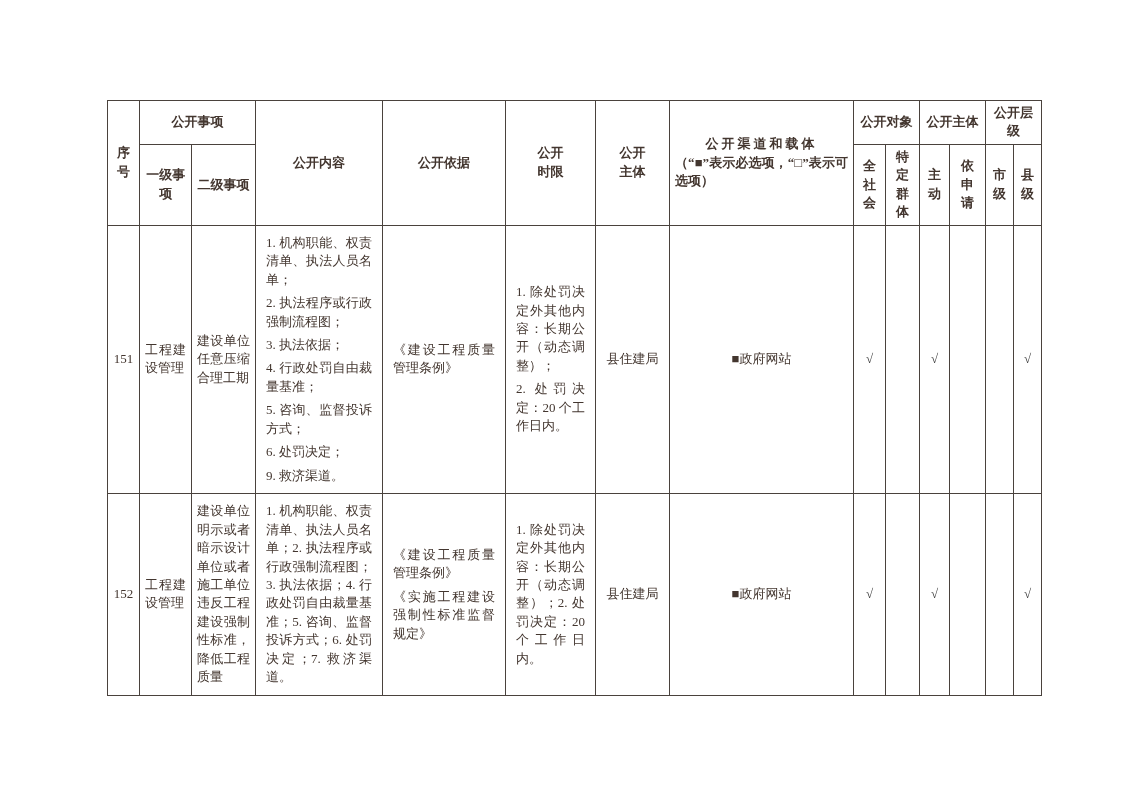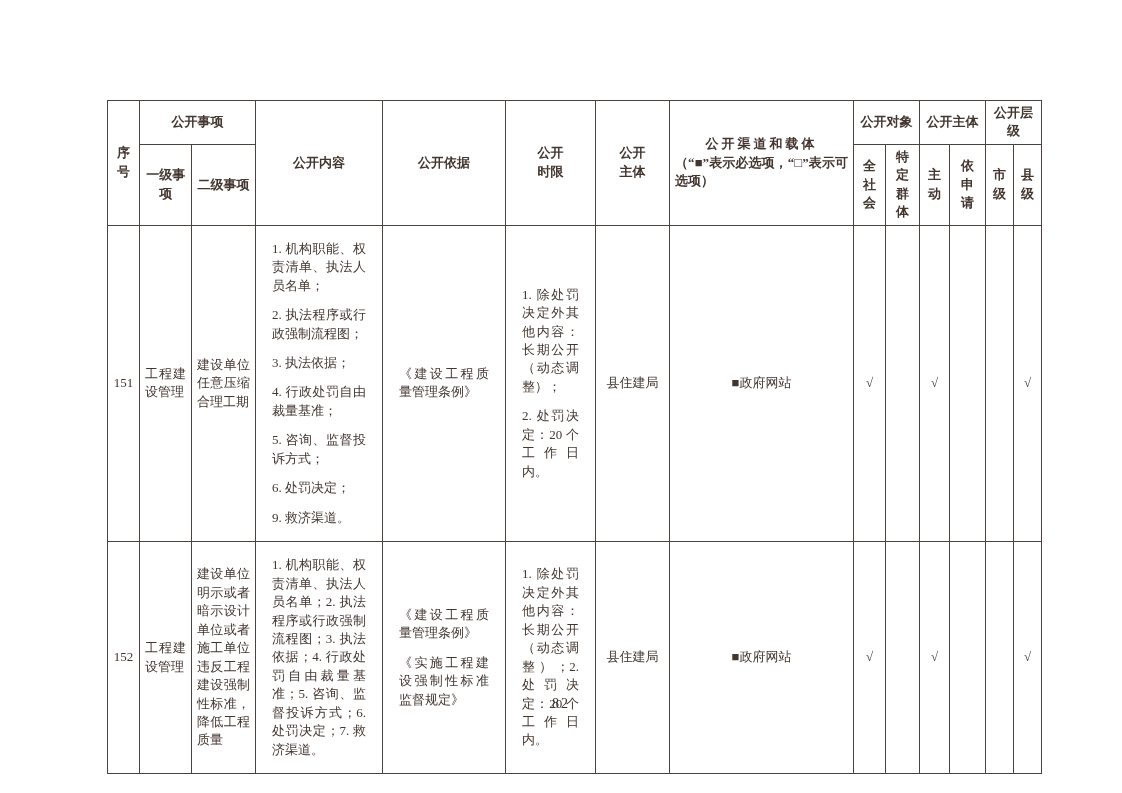--- a/index.html
+++ b/index.html
@@ -20,21 +20,21 @@
     padding:3px 5px;
     overflow:hidden;
   }
   .hd{font-weight:bold;text-align:center;}
   .ctr{text-align:center;margin-left:30px;}
   .just{text-align:justify;word-break:break-all;}
   .vfit{margin:0 auto;}          
   .w1{width:1.05em;}             
   .w2{width:2.1em;}              
   .w3{width:3.2em;}
-  .para{margin:11px;text-align:justify;word-break:break-all;}
+  .para{margin:5px;text-align:justify;word-break:break-all;}
   .channel-title{text-align:center;letter-spacing:3px;font-weight:bold;}
   .channel-note{text-align:left;text-align:justify;word-break:break-all;font-weight:bold;font-family:Liberation Serif, serif;}
   .chk{text-align:center;font-size:13px;color:#3c3c3c;}
   .channel-cell{text-align:center;}
   .pageno{
     position:absolute;top:696px;left:0;width:1122px;
     text-align:center;font-size:14px;letter-spacing:2px;color:#3a322e;
   }
 </style>
 </head>
@@ -157,14 +157,13 @@
       <td class="chk">√</td>
       <td class="chk"></td>
       <td class="chk">√</td>
       <td class="chk"></td>
       <td class="chk"></td>
       <td class="chk">√</td>
     </tr>
   </tbody>
     </table>
 
-  <div class="pageno">82</div>
 </div>
 
 </body></html>

